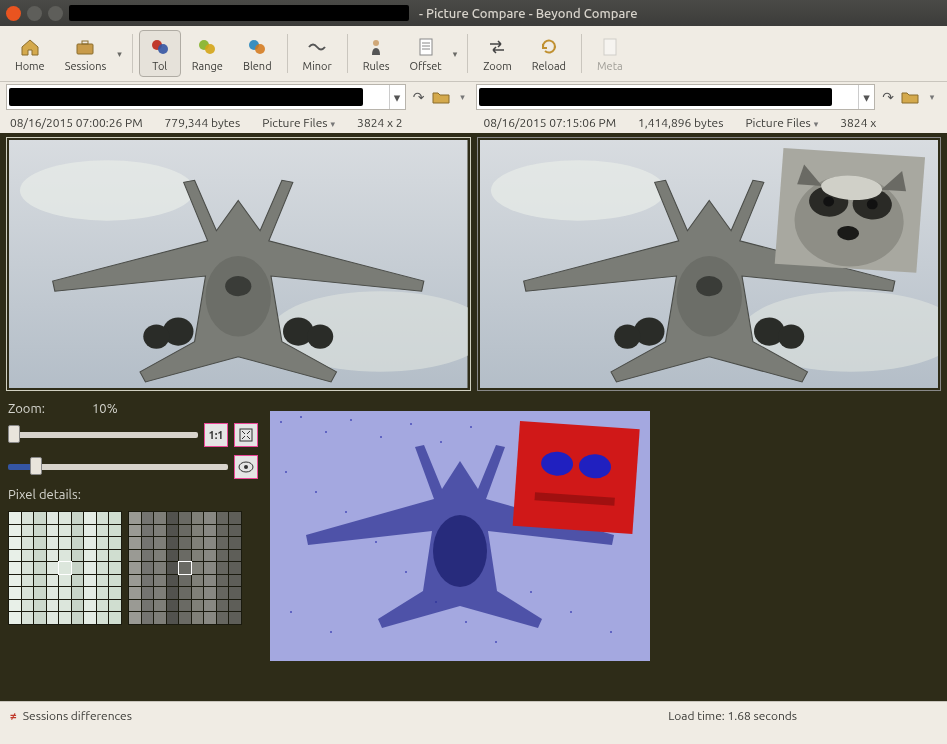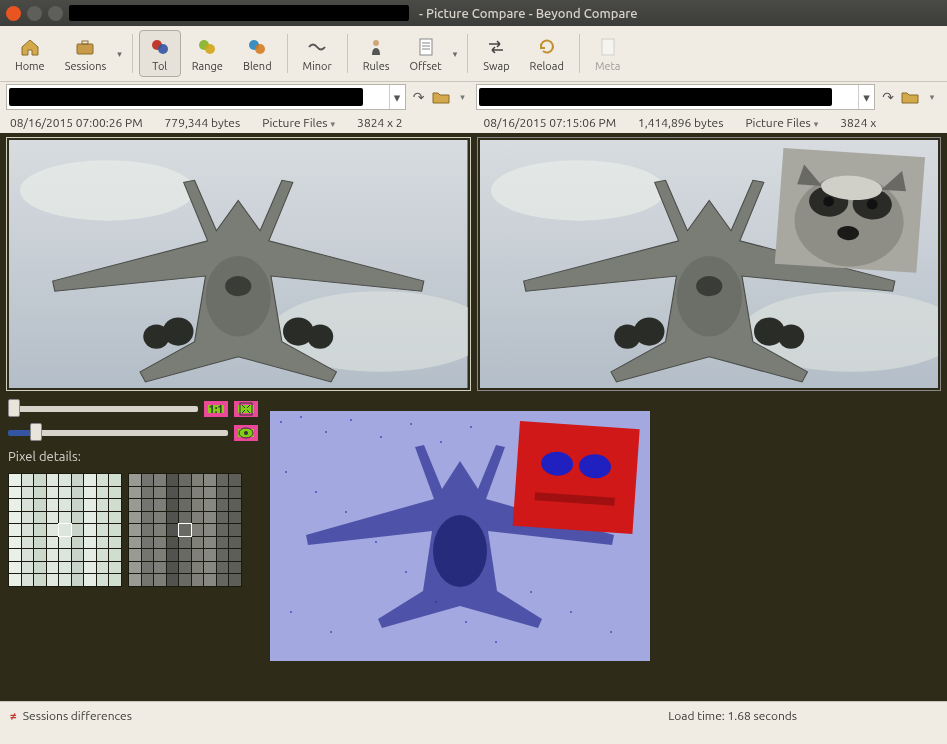--- a/index.html
+++ b/index.html
@@ -39,21 +39,21 @@
 .imgwrap.sel { border: 1px solid #d0d0c0; }
 .imgpane { width: 100%; height: 100%; position: relative; }
 
 .bottom { display: flex; background: #2e2c18; color: #d5d5ce; height: 306px; padding: 6px 8px; gap: 12px; }
 .controls { width: 250px; display: flex; flex-direction: column; gap: 8px; }
 .row { display: flex; gap: 10px; align-items: center; font-size: 13px; }
 .row .lab { width: 74px; }
 .slider-row { display: flex; align-items: center; gap: 6px; }
 .slider { flex: 1; height: 6px; background: #d8d4cc; position: relative; border-radius: 2px; }
 .slider .thumb { position: absolute; width: 12px; height: 18px; background: #e8e4dc; border: 1px solid #888; border-radius: 2px; top: -7px; }
-.sq-btn { width: 24px; height: 16px; background: #84cc16; border: 4px solid #ec4899; display: flex; align-items: center; justify-content: center; font-size: 11px; font-weight: bold; color: #333; }
+.sq-btn { width: 24px; height: 24px; background: #e5e5e5; border: 1px solid #ec4899; display: flex; align-items: center; justify-content: center; font-size: 11px; font-weight: bold; color: #333; }
 .pixel-grids { display: flex; gap: 6px; margin-top: 2px; }
 .pg { width: 114px; height: 114px; display: grid; grid-template-columns: repeat(9,1fr); grid-template-rows: repeat(9,1fr); gap: 1px; background: #1a1a0e; padding: 1px; }
 .pg > div { }
 .pg1 > div { background: #dde6de; }
 .pg2 > div { background: #888; }
 
 .diffpane { flex: 1; display: flex; align-items: flex-start; justify-content: flex-start; padding-top: 10px; }
 .diffimg { width: 380px; height: 250px; position: relative; }
 
 .footer { display: flex; align-items: center; padding: 4px 10px; background: #f0ece4; border-top: 1px solid #c9c5bd; height: 28px; font-size: 12px; color: #3a3a36; }
@@ -156,21 +156,21 @@
     <span class="arr">▾</span>
   </div>
   <div class="tb-sep"></div>
   <div class="tb-item">
     <span class="ic">
         <svg width="20" height="18">
           <path d="M3 6 L14 6 M14 6 L11 3 M14 6 L11 9" fill="none" stroke="#444" stroke-width="1.5"></path>
           <path d="M17 12 L6 12 M6 12 L9 9 M6 12 L9 15" fill="none" stroke="#444" stroke-width="1.5"></path>
         </svg>
       </span>
-    <span class="lbl">Swap</span>
+    <span class="lbl">Zoom</span>
   </div>
   <div class="tb-item">
     <span class="ic">
         <svg width="20" height="20">
           <path d="M4 10 A6 6 0 1 1 6 14" fill="none" stroke="#c09030" stroke-width="2"></path>
           <path d="M4 7 L4 11 L8 11" fill="none" stroke="#c09030" stroke-width="2"></path>
         </svg>
       </span>
     <span class="lbl">Reload</span>
   </div>
@@ -285,20 +285,24 @@
           <path d="M110 15 L92 35 L115 35 Z" fill="#6a6a64"></path>
           <ellipse cx="65" cy="35" rx="28" ry="12" fill="#d0d0c8"></ellipse>
         </g>
       </svg>
     </div>
   </div>
 </div>
 
 <div class="bottom">
   <div class="controls">
+    <div class="row">
+      <span class="lab">Zoom:</span>
+      <span>10%</span>
+    </div>
     <div class="slider-row">
       <div class="slider">
           <div class="thumb" style="left:0px"></div>
         </div>
       <div class="sq-btn">1:1</div>
       <div class="sq-btn">
           <svg width="14" height="14">
             <rect x="1" y="1" width="12" height="12" fill="none" stroke="#333"></rect>
             <path d="M3 3 L6 6 M11 3 L8 6 M3 11 L6 8 M11 11 L8 8" stroke="#333"></path>
           </svg>

